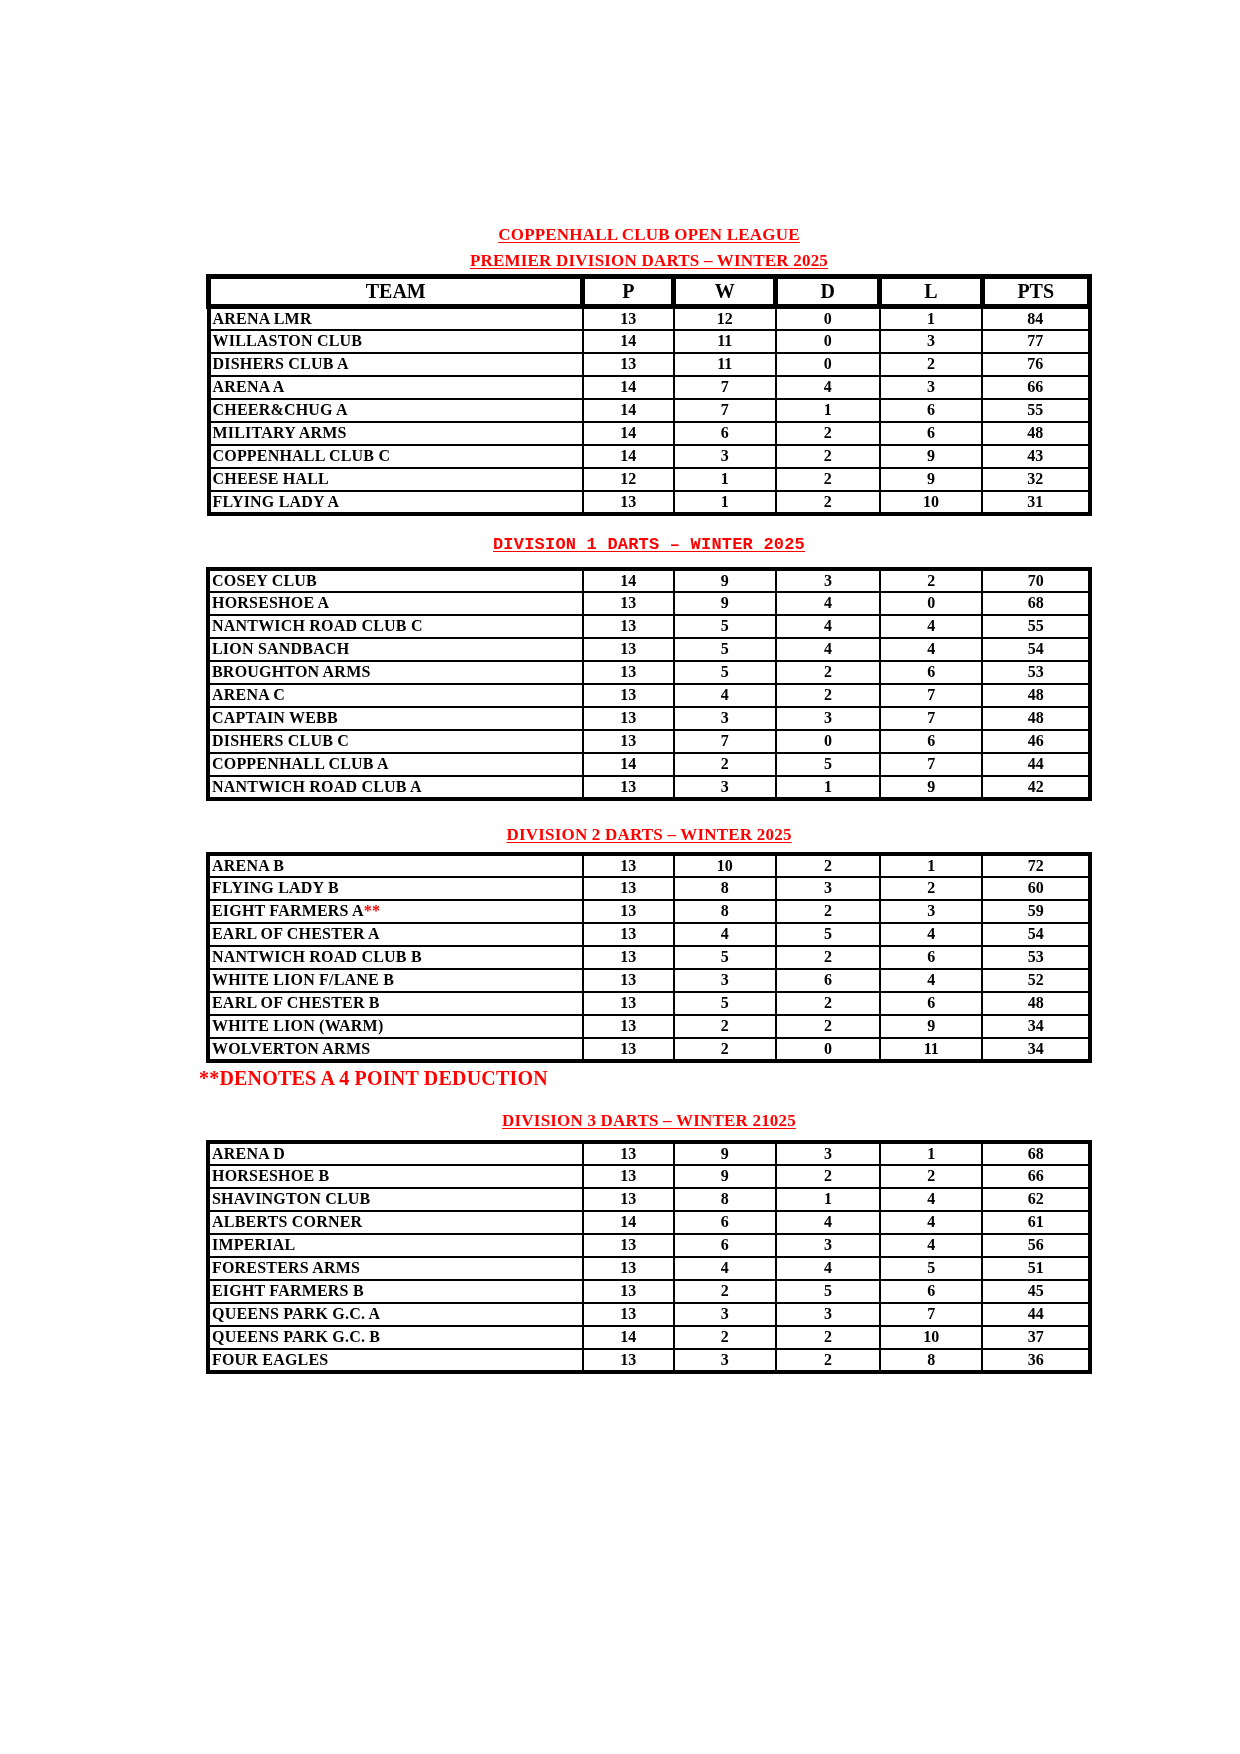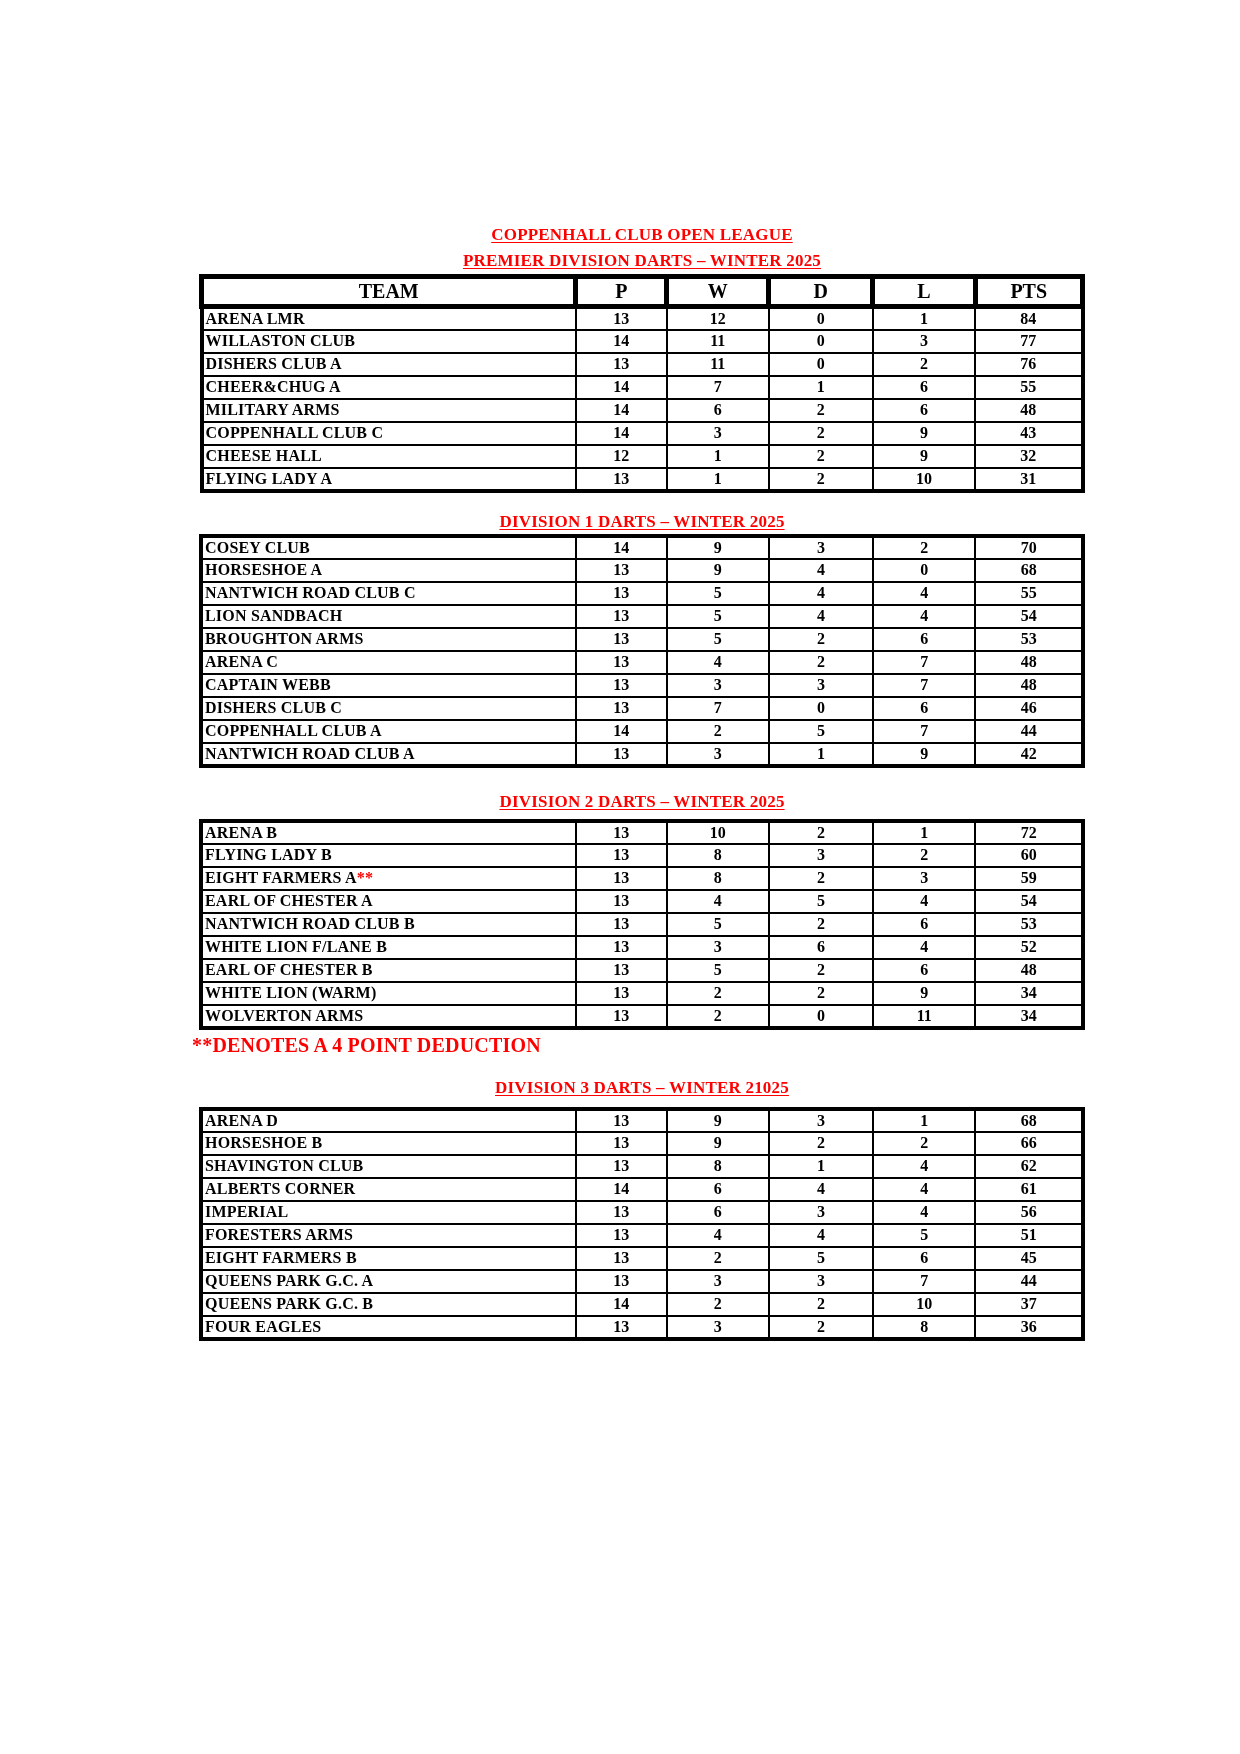--- a/index.html
+++ b/index.html
@@ -2,21 +2,21 @@
 <html><head>
 <meta charset="utf-8">
 <style>
   * { margin:0; padding:0; box-sizing:border-box; }
   html,body { background:#ffffff; }
   body {
     width:1240px; height:1754px; position:relative;
     font-family:"Liberation Serif","DejaVu Serif",serif;
     font-weight:bold; color:#000;
   }
-  .content { position:absolute; left:199px; top:226px; width:886px; }
+  .content { position:absolute; left:206px; top:226px; width:886px; }
 
   .red-title {
     color:#ff0000; text-align:center; font-size:17px; line-height:18px;
     text-decoration:underline; text-underline-offset:2px; letter-spacing:0.2px;
     font-weight:bold;
   }
   .main-title { margin-bottom:8px; }
   .sub-title  { margin-bottom:4px; }
 
   table.league {
@@ -28,21 +28,21 @@
     font-weight:bold; padding:0;
   }
   table.league td {
     border:2px solid #000; height:23px; font-size:16px; font-weight:bold;
     padding:0 2px; overflow:hidden; white-space:nowrap;
   }
   td.team { text-align:left; padding-left:8px; letter-spacing:0.2px; }
   td.num  { text-align:center; }
   .suffix-red { color:#ff0000; }
 
-  .division-title-1 { margin-top:20px; margin-bottom:3px; }
+  .division-title-1 { margin-top:20px; margin-bottom:13px;font-family:Liberation Mono, monospace; }
   .division-title-2 { margin-top:25px; margin-bottom:8px; }
   .division-title-3 { margin-top:22px; margin-bottom:10px; }
 
   .footnote {
     color:#ff0000; font-size:20px; font-weight:bold; margin-top:4px;
     margin-left:-7px; letter-spacing:0.2px;
   }
 </style>
 </head>
 <body>
@@ -91,20 +91,28 @@
         </tr>
         <tr>
           <td class="team"><span>DISHERS CLUB A</span></td>
           <td class="num">13</td>
           <td class="num">11</td>
           <td class="num">0</td>
           <td class="num">2</td>
           <td class="num">76</td>
         </tr>
         <tr>
+          <td class="team"><span>ARENA A</span></td>
+          <td class="num">14</td>
+          <td class="num">7</td>
+          <td class="num">4</td>
+          <td class="num">3</td>
+          <td class="num">66</td>
+        </tr>
+        <tr>
           <td class="team"><span>CHEER&amp;CHUG A</span></td>
           <td class="num">14</td>
           <td class="num">7</td>
           <td class="num">1</td>
           <td class="num">6</td>
           <td class="num">55</td>
         </tr>
         <tr>
           <td class="team"><span>MILITARY ARMS</span></td>
           <td class="num">14</td>

